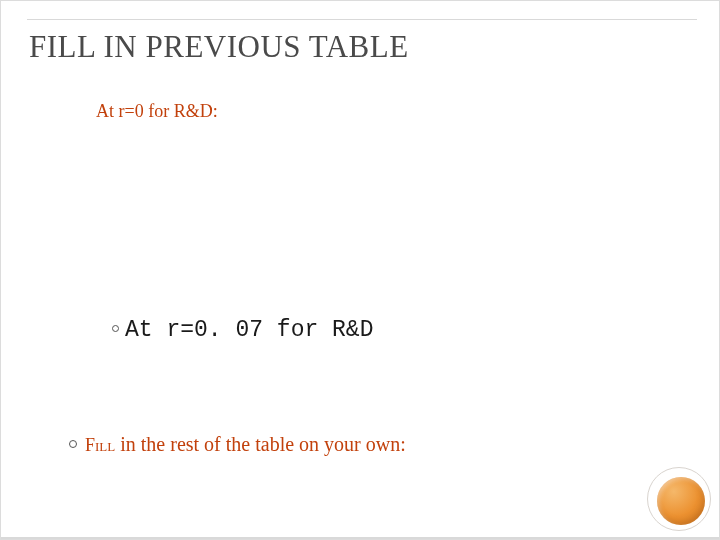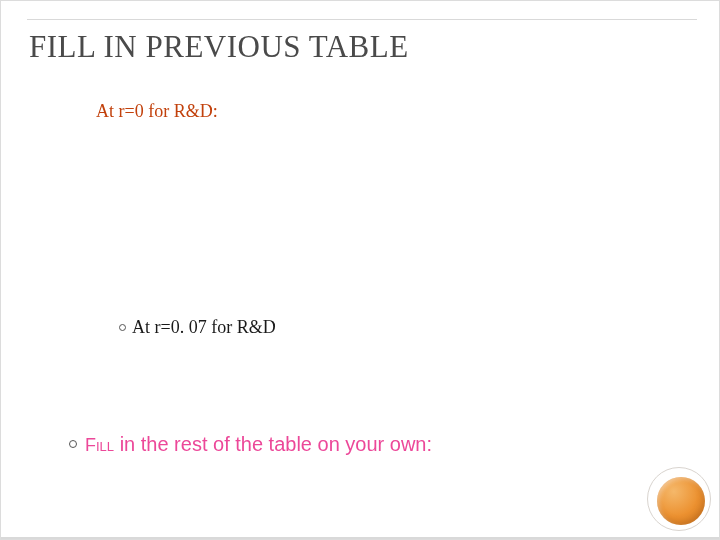--- a/index.html
+++ b/index.html
@@ -37,45 +37,45 @@
   .body-line-1 {
     position: absolute;
     left: 95px;
     top: 100px;
     font-size: 18px;
     color: #c2410c;
     font-family: Georgia, 'Century Schoolbook', serif;
   }
   .sub-bullet-line {
     position: absolute;
-    left: 118px;
+    left: 111px;
     top: 316px;
-    font-size: 18px;
+    font-size: 23px;
     color: #1a1a1a;
-    font-family: Liberation Serif, serif;
+    font-family: Liberation Mono, monospace;
   }
   .sub-bullet-line .bullet-marker {
     display: inline-block;
     width: 7px;
     height: 7px;
     border: 1.5px solid #555;
     border-radius: 50%;
     background: transparent;
     vertical-align: middle;
     margin-right: 6px;
     position: relative;
     top: -1px;
   }
   .body-line-3 {
     position: absolute;
     left: 68px;
     top: 432px;
     font-size: 20px;
-    color: #ec4899;
-    font-family: Liberation Sans, sans-serif;
+    color: #c2410c;
+    font-family: Liberation Serif, serif;
   }
   .body-line-3 .bullet-marker {
     display: inline-block;
     width: 8px;
     height: 8px;
     border: 1.5px solid #555;
     border-radius: 50%;
     background: transparent;
     vertical-align: middle;
     margin-right: 8px;

